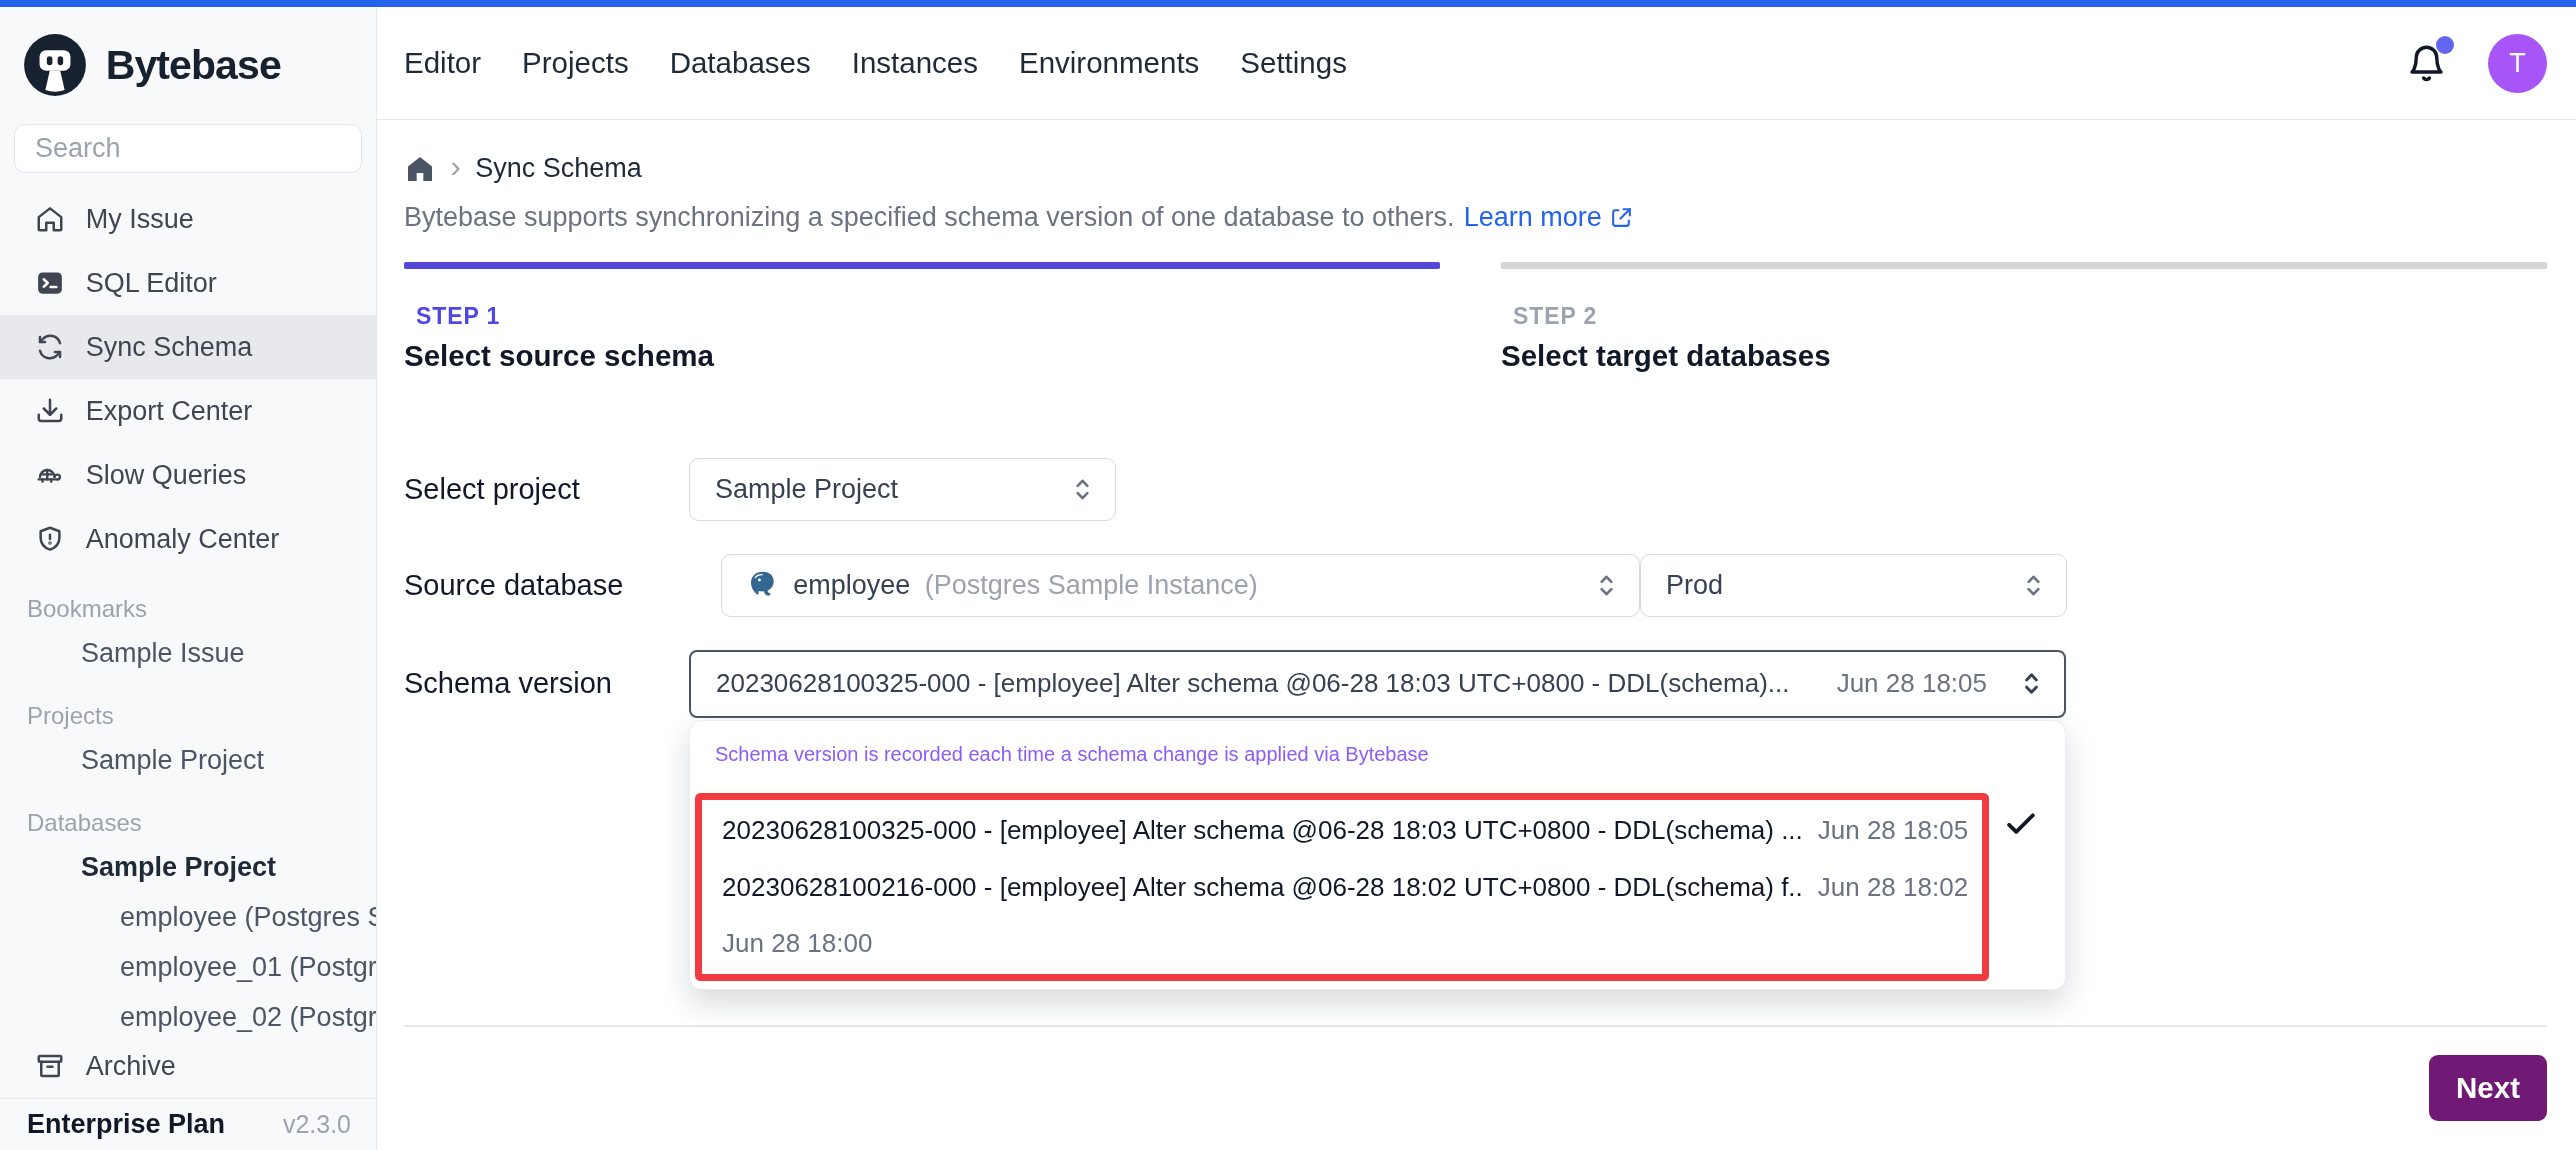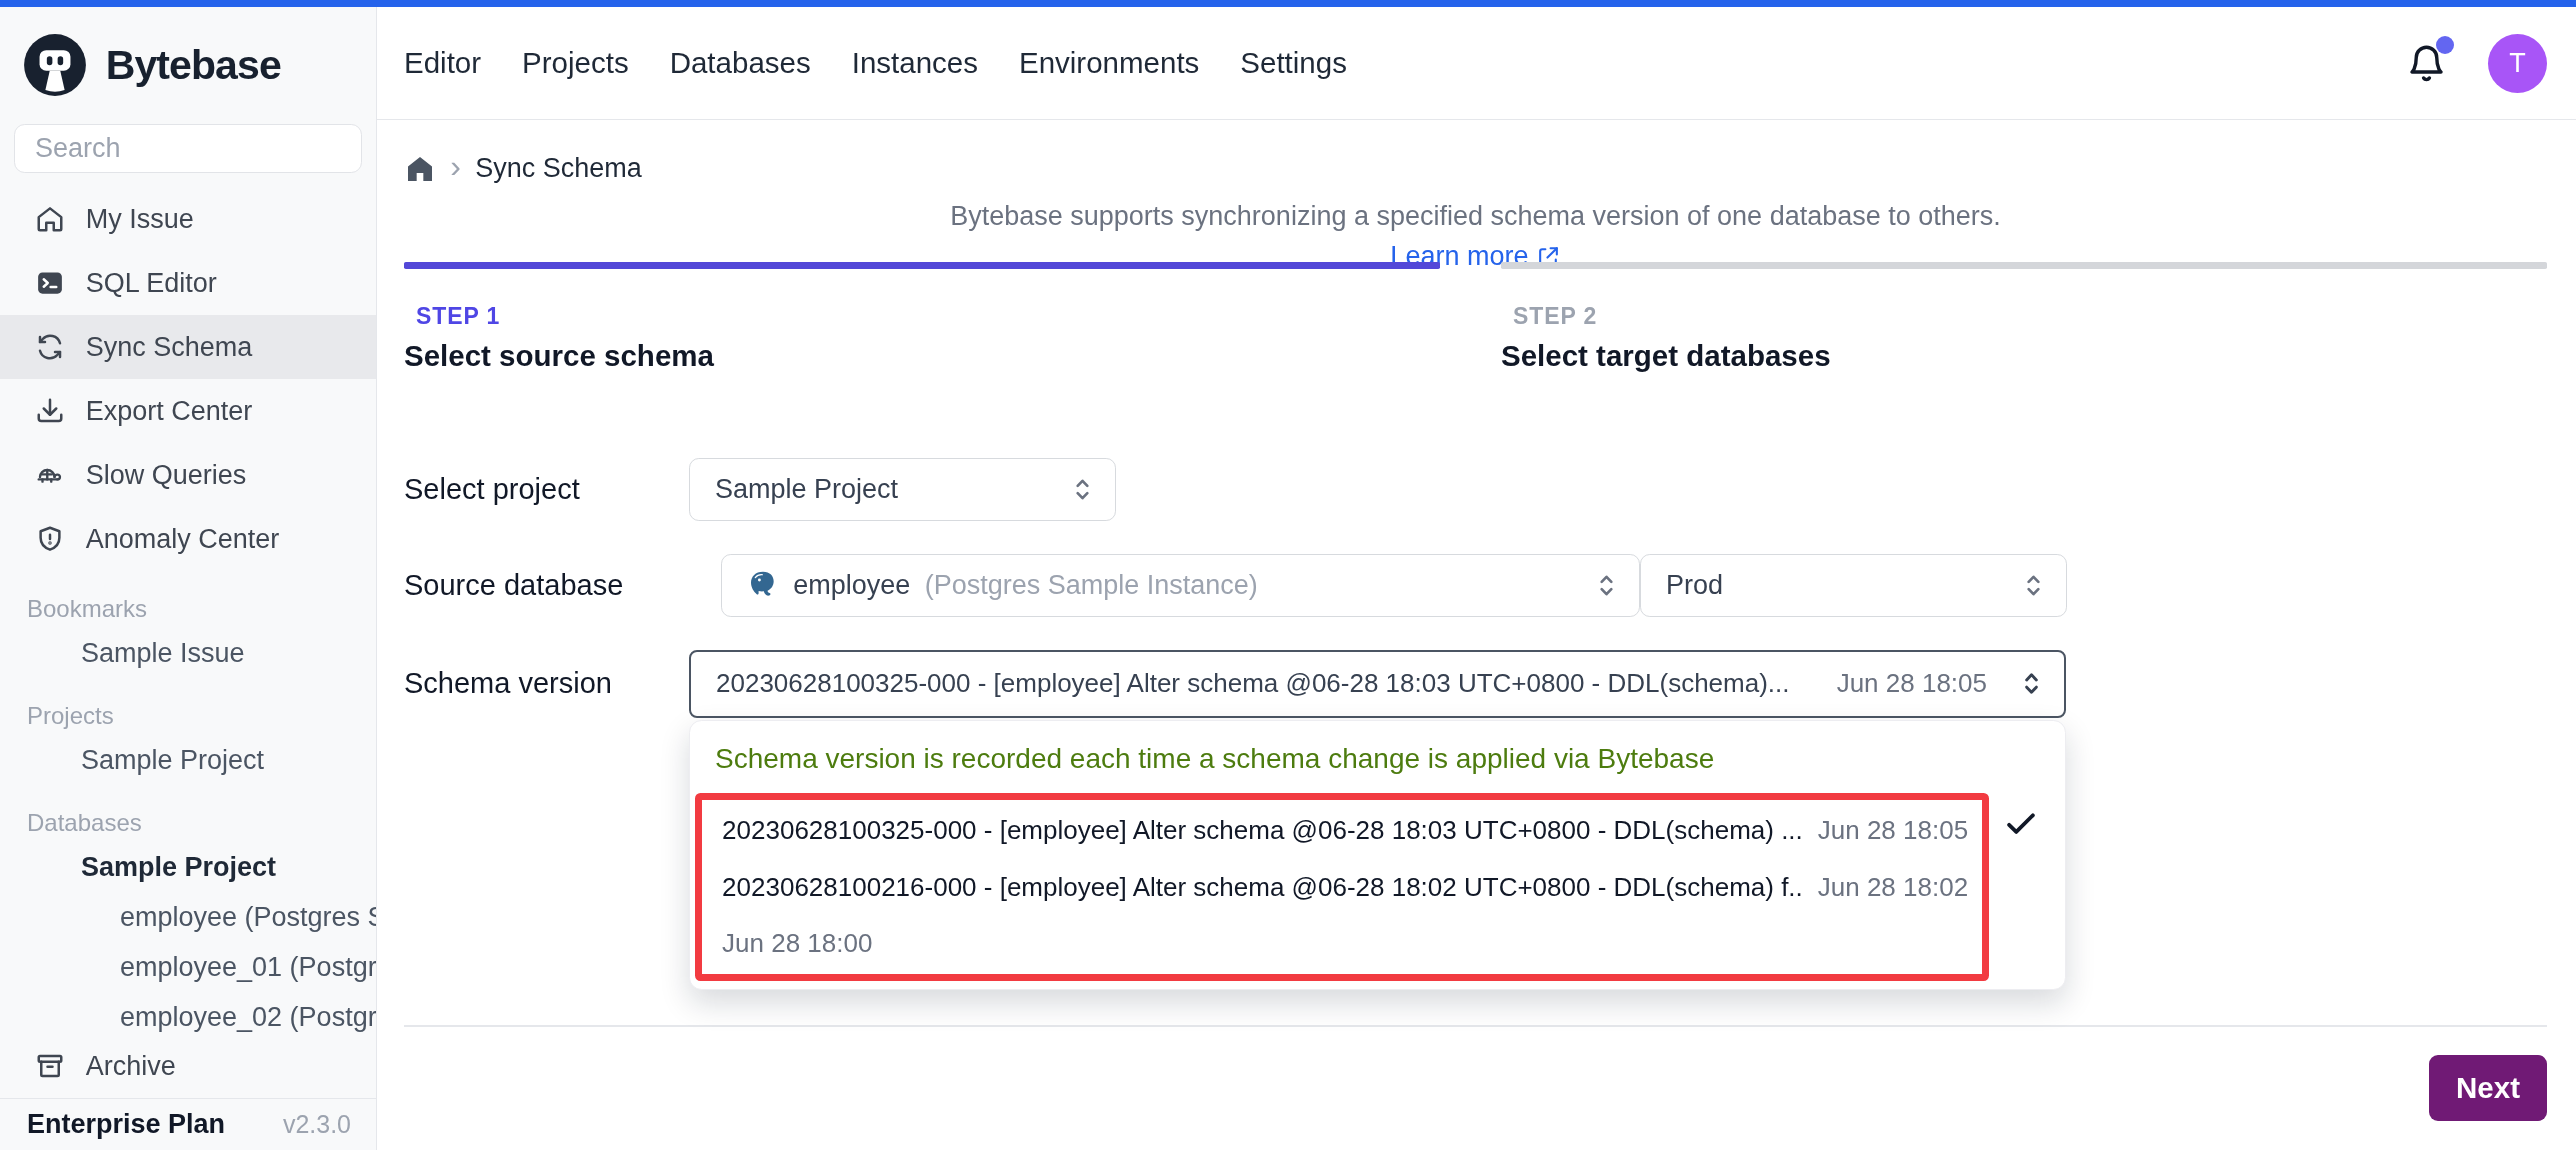--- a/index.html
+++ b/index.html
@@ -50,21 +50,21 @@
   .nav-right { margin-left:auto; display:flex; align-items:center; gap:41px; }
   .bell-wrap { position:relative; width:41px; height:41px; cursor:pointer; }
   .bell-dot { position:absolute; right:-7.2px; top:-7.2px; width:18px; height:18px; border-radius:50%; background:#6366f1; }
   .avatar { width:59px; height:59px; border-radius:50%; background:#a855f7; color:#fff; font-size:27px;
             display:flex; align-items:center; justify-content:center; cursor:pointer; }
 
   .content { padding:0 29px 0 27px; }
   .breadcrumb { margin-top:29px; height:39px; display:flex; align-items:center; gap:14.3px; }
   .crumb-sep { font-size:32px; color:#9ca3af; line-height:1; padding-bottom:5.4px; }
   .crumb-label { font-size:27px; color:#1f2937; }
-  .desc-row { margin-top:12.5px; height:34px; display:flex; align-items:center; gap:9px; font-size:27px; color:#6b7280;flex-direction:column; }
+  .desc-row { margin-top:12.5px; height:34px; display:flex; align-items:center; gap:9px; font-size:27px; color:#6b7280; }
   .learn-more { color:#2563eb; display:flex; align-items:center; gap:7.2px; cursor:pointer; }
 
   .steps { margin-top:27px; display:flex; }
   .step-col1 { width:1036px; flex:0 0 auto; }
   .step-col2 { flex:1 1 auto; margin-left:61px; }
   .step-bar { height:7.2px; border-radius:1.8px; }
   .step-bar.on { background:#5348d8; }
   .step-bar.off { background:#d4d6da; }
   .step-label { margin-top:34px; font-size:23px; font-weight:700; letter-spacing:0.9px;margin-left:12px; }
   .step-label.on { color:#4f46e5; } .step-label.off { color:#9ca3af; }
@@ -83,21 +83,21 @@
   .sel-db .spacer { flex:1; }
   .sel-version { width:1377px; height:68px; border:2.7px solid #4b5563; border-radius:8px; gap:30px; }
   .sel-version .val { flex:1 1 auto; font-size:26px; color:#374151; white-space:nowrap; overflow:hidden; }
   .sel-version .time { font-size:26px; color:#6b7280; white-space:nowrap; }
 
   .chev { width:29px; height:29px; flex:0 0 auto; }
 
   
   .panel { position:absolute; left:312px; top:713px; width:1377px; height:270px; background:#fff;
            border:0.9px solid #ededf1; border-radius:12.5px; box-shadow:0 12.5px 30px rgba(15,23,42,.16); z-index:20; }
-  .panel-hint { padding:21.5px 25px 0 25px; font-size:28px; color:#4d7c0f; }
+  .panel-hint { padding:21.5px 25px 0 25px; font-size:20px; color:#8b5cf6; }
   .red-box { position:absolute; left:5.4px; top:72px; width:1294px; height:188px; border:7.2px solid #f23b41;
              border-radius:5.4px; display:flex; flex-direction:column; justify-content:space-around; padding:1.8px 0; }
   .opt-row { height:56px; display:flex; align-items:center; gap:16px; padding:0 14.3px 0 19.7px; cursor:pointer; }
   .opt-text { flex:1 1 auto; font-size:26px; color:#111827; white-space:nowrap; overflow:hidden; }
   .opt-time { font-size:26px; color:#6b7280; white-space:nowrap; }
   .panel-check { position:absolute; right:25px; top:84px; width:38px; height:38px; }
 
   .divider { position:absolute; left:27px; right:29px; top:1018px; height:1.8px; background:#e5e7eb; }
   .next-btn { position:absolute; right:29px; top:1048px; width:118px; height:66px; background:#701a75; color:#fff;
               border:none; border-radius:9px; font-size:29.5px; font-weight:600; cursor:pointer;

